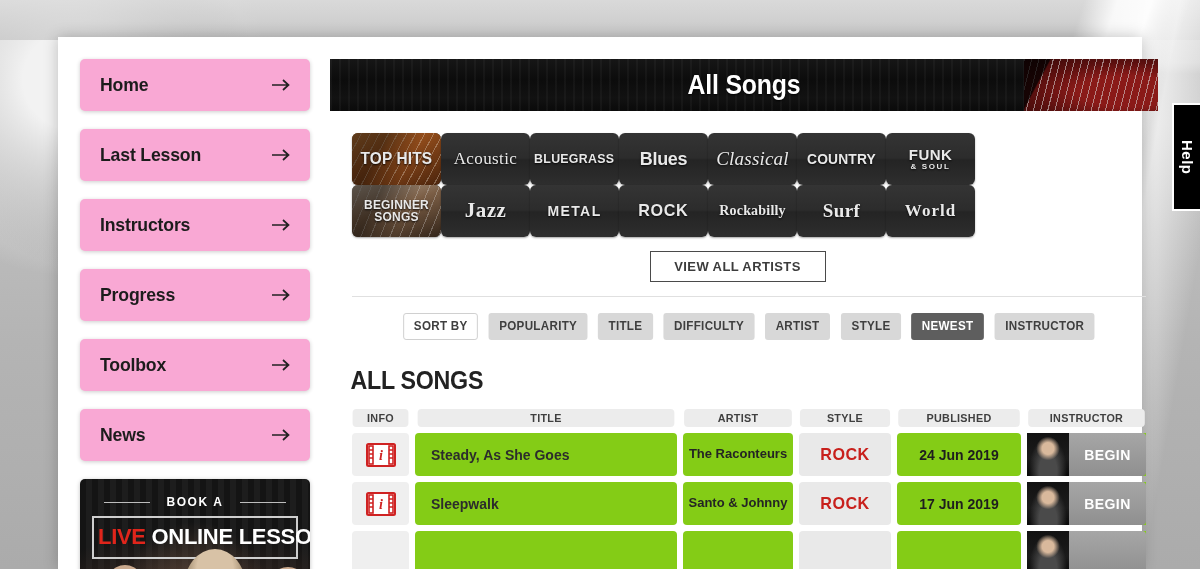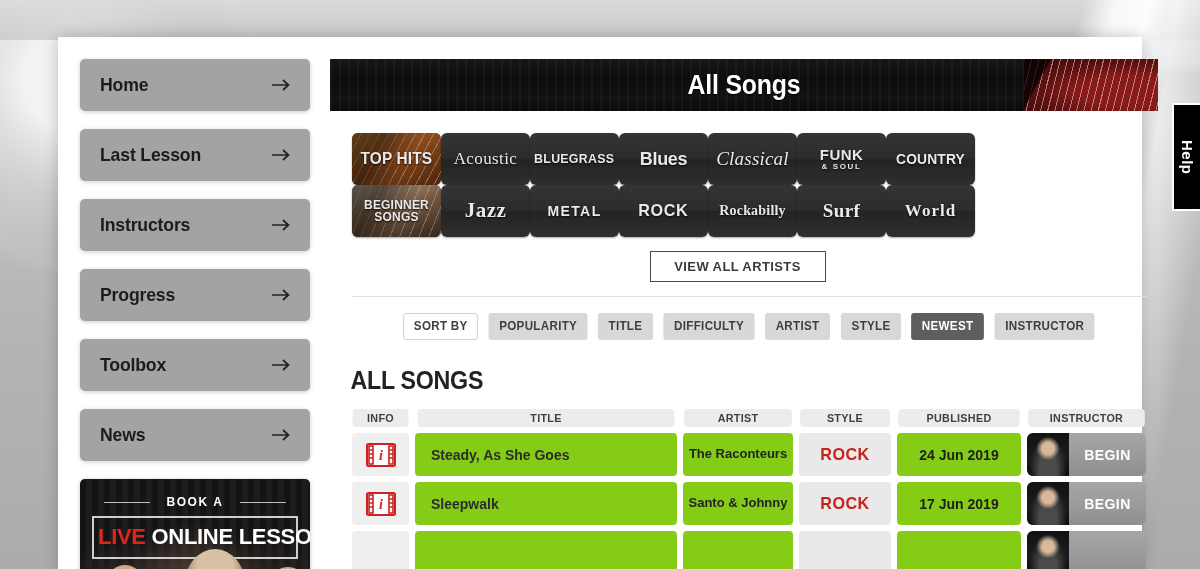--- a/index.html
+++ b/index.html
@@ -40,21 +40,21 @@
     background: #ffffff;
     box-shadow: 0 0 14px rgba(0,0,0,.22);
     display: flex;
   }
 
   
   #sidebar { width: 272px; flex: 0 0 272px; padding: 22px 20px 0 22px; background:#fff; }
   .nav-item {
     position: relative;
     height: 52px;
-    background: #a3a3a3;
+    background: #f9a8d4;
     border-radius: 5px;
     box-shadow: 0 1px 4px rgba(0,0,0,.20);
     margin-bottom: 18px;
     display: flex; align-items: center;
     padding: 0 18px 0 20px;
     cursor: pointer;
   }
   .nav-label {
     font-size: 19px;
     font-weight: bold;
@@ -247,21 +247,21 @@
   .brow .cell { height: 43px; background: #84cc16; }
   .brow .c-title { justify-content: flex-start; padding-left: 16px; font-size: 14px; color: #2c2c2c; }
   .brow .c-artist { text-align: center; font-size: 13px; line-height: 1.25; color: #242424; }
   .brow .c-style { background: #e9e9e9; }
   .style-tag {
     color: #c8201c; font-size: 17px; font-weight: bold; letter-spacing: .5px; transform: scaleX(.95);
   }
   .brow .c-pub { font-size: 14px; color: #1e1e1e; }
   .brow .c-info { background: #efefef; }
   .info-icon { width: 30px; height: 24px; }
-  .c-instr { background: transparent; gap: 0; padding: 0; border-radius: 6px; overflow: hidden; }
+  .c-instr { background: transparent; gap: 0; padding: 0; border-radius: 0; overflow: hidden; }
   .instr-photo {
     width: 42px; height: 43px; flex: 0 0 42px;
     background:
       radial-gradient(circle at 50% 36%, #d9b99c 0 17%, rgba(90,60,42,0) 34%),
       radial-gradient(ellipse at 50% 88%, #4a4a4a 0 30%, rgba(20,20,20,0) 64%),
       linear-gradient(180deg, #121212 0%, #1b1b1b 60%, #090909 100%);
   }
   .begin-btn {
     flex: 1; height: 43px;
     background: linear-gradient(180deg, #a6a6a6 0%, #9b9b9b 50%, #8f8f8f 100%);
@@ -389,27 +389,27 @@
       <div class="genre">
         <span class="g-label g-stencil">BLUEGRASS</span>
       </div>
       <div class="genre">
         <span class="g-label g-blues">Blues</span>
       </div>
       <div class="genre">
         <span class="g-label g-script">Classical</span>
       </div>
       <div class="genre">
+        <span class="g-label g-country">COUNTRY</span>
+      </div>
+      <div class="genre">
         <span class="g-label g-funk">
           <span>FUNK</span>
           <span class="sub">&amp; SOUL</span>
         </span>
-      </div>
-      <div class="genre">
-        <span class="g-label g-country">COUNTRY</span>
       </div>
 
       <div class="genre beginner">
         <span class="g-photo"></span>
         <span class="g-label g-beginner">BEGINNER SONGS</span>
       </div>
       <div class="genre">
         <span class="g-label g-jazz">Jazz</span>
       </div>
       <div class="genre">

